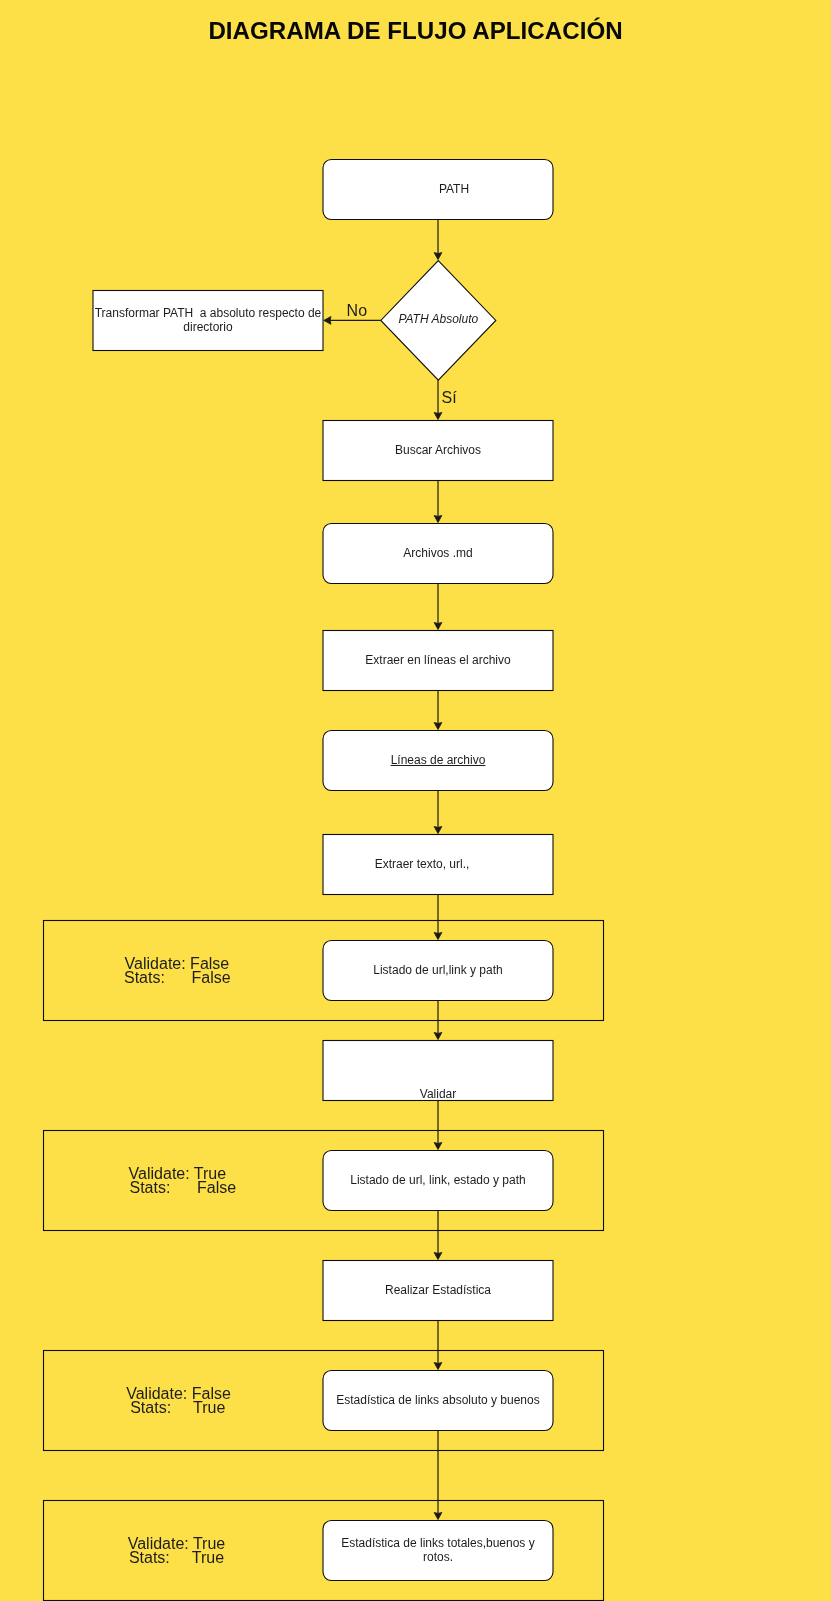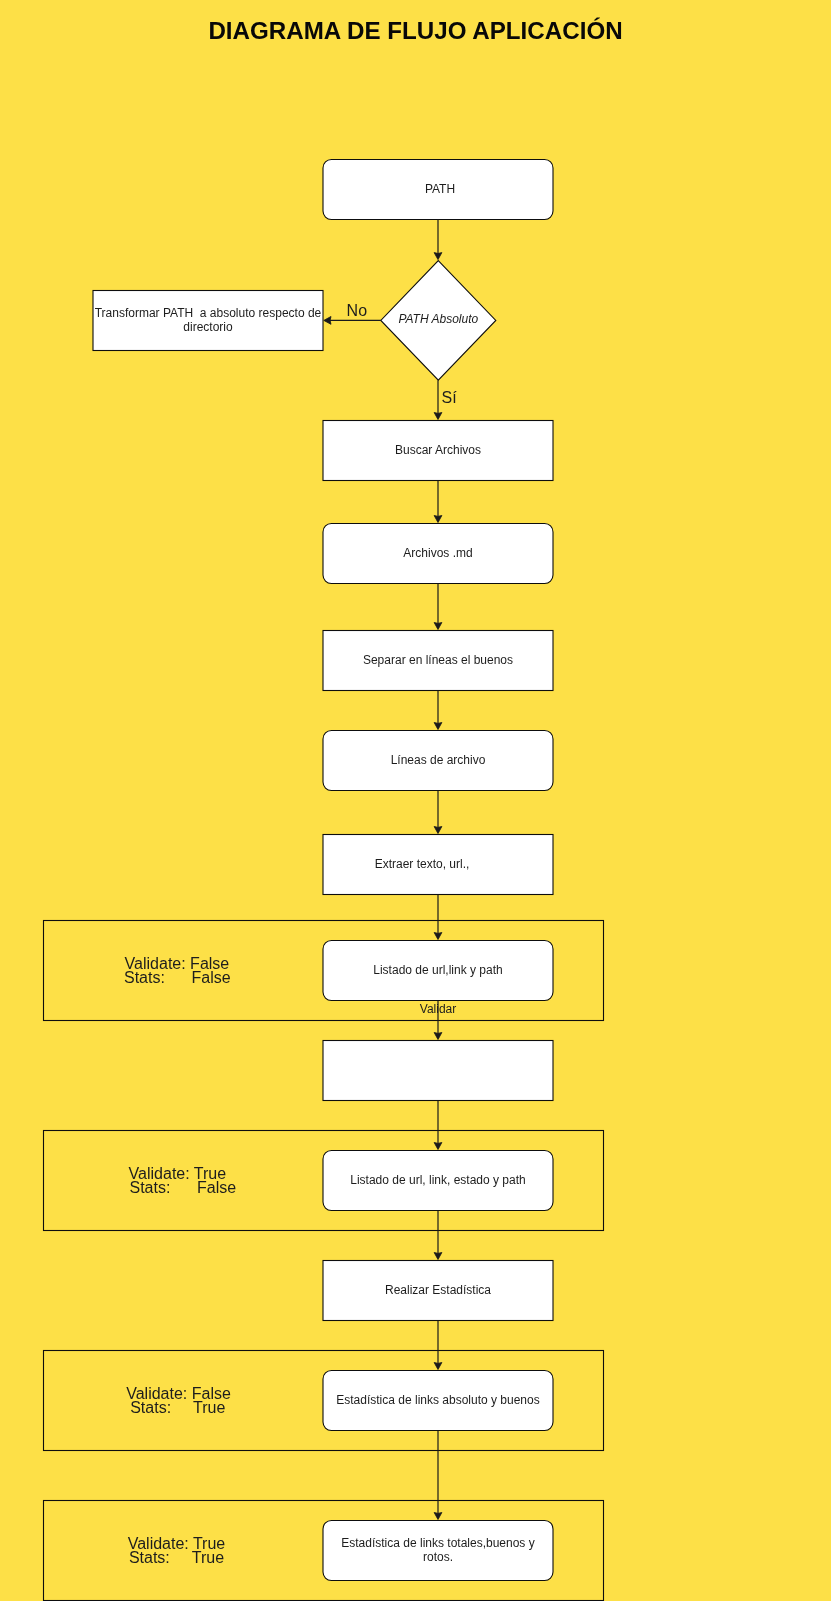--- a/index.html
+++ b/index.html
@@ -96,31 +96,31 @@
     </svg>
   <div id="labels">
       <div class="alabel" style="left: 124.6px; top: 956.7px;">Validate: False</div>
       <div class="alabel" style="left: 124px; top: 970.5px;">Stats:      False</div>
       <div class="alabel" style="left: 128.6px; top: 1166.7px;">Validate: True</div>
       <div class="alabel" style="left: 129.5px; top: 1180.5px;">Stats:      False</div>
       <div class="alabel" style="left: 126.2px; top: 1386.7px;">Validate: False</div>
       <div class="alabel" style="left: 130.2px; top: 1400.5px;">Stats:     True</div>
       <div class="alabel" style="left: 127.7px; top: 1536.7px;">Validate: True</div>
       <div class="alabel" style="left: 128.9px; top: 1550.5px;">Stats:     True</div>
-      <div class="nlabel" style="left: 280px; top: 181.9px; width: 320px;">PATH</div>
+      <div class="nlabel" style="left: 294px; top: 181.9px; width: 320px;">PATH</div>
       <div class="nlabel" style="left: 278.3px; top: 312.3px; width: 320px; font-style: italic;">PATH Absoluto</div>
       <div class="nlabel" style="left: 48px; top: 305.9px; width: 320px;">Transformar PATH  a absoluto respecto de
 directorio</div>
       <div class="nlabel" style="left: 278px; top: 442.9px; width: 320px;">Buscar Archivos</div>
       <div class="nlabel" style="left: 278px; top: 545.9px; width: 320px;">Archivos .md</div>
-      <div class="nlabel" style="left: 278px; top: 652.9px; width: 320px;">Separar en líneas el buenos</div>
-      <div class="nlabel" style="left: 278px; top: 752.9px; width: 320px;">Líneas de archivo</div>
+      <div class="nlabel" style="left: 278px; top: 652.9px; width: 320px;">Extraer en líneas el archivo</div>
+      <div class="nlabel" style="left: 278px; top: 752.9px; width: 320px; text-decoration: underline;">Líneas de archivo</div>
       <div class="nlabel" style="left: 262px; top: 856.9px; width: 320px;">Extraer texto, url.,</div>
       <div class="nlabel" style="left: 278px; top: 962.9px; width: 320px;">Listado de url,link y path</div>
-      <div class="nlabel" style="left: 278px; top: 1002px; width: 320px;">Validar</div>
+      <div class="nlabel" style="left: 278px; top: 1087px; width: 320px;">Validar</div>
       <div class="nlabel" style="left: 278px; top: 1172.9px; width: 320px;">Listado de url, link, estado y path</div>
       <div class="nlabel" style="left: 278px; top: 1282.9px; width: 320px;">Realizar Estadística</div>
       <div class="nlabel" style="left: 278px; top: 1392.9px; width: 320px;">Estadística de links absoluto y buenos</div>
       <div class="nlabel" style="left: 278px; top: 1535.9px; width: 320px;">Estadística de links totales,buenos y
 rotos.</div>
       <div class="elabel" style="left: 346.6px; top: 304.3px;">No</div>
       <div class="elabel" style="left: 441.6px; top: 390.9px;">Sí</div>
     </div>
 </div>
 

